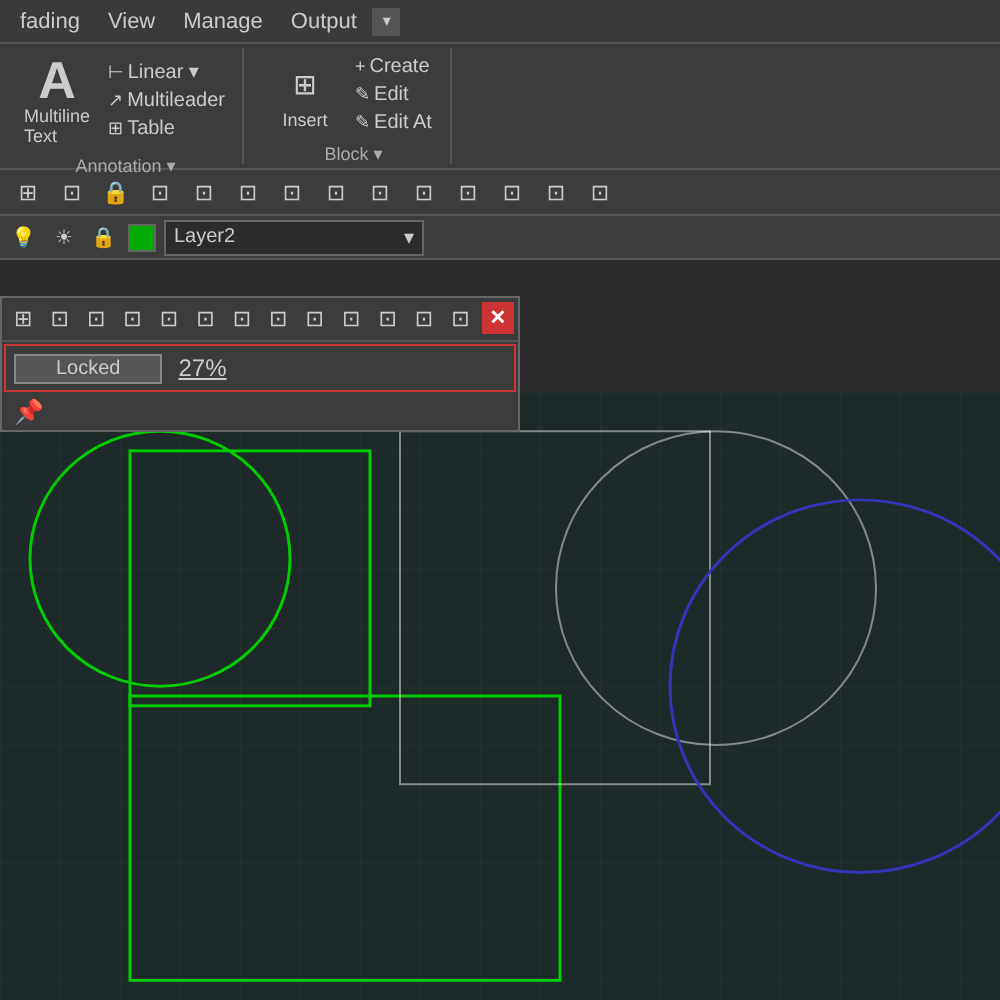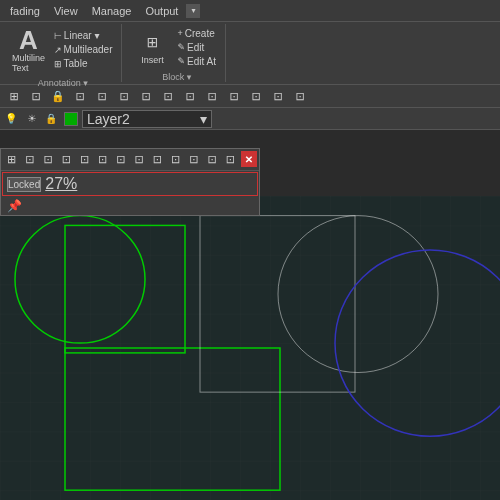--- a/index.html
+++ b/index.html
@@ -160,21 +160,21 @@
       width: 14px;
       height: 14px;
       background: #00aa00;
       border: 1px solid #666;
       cursor: pointer;
     }
     .layer-name-dropdown {
       background: #2b2b2b;
       border: 1px solid #666;
       color: #ccc;
-      font-size: 14px;
+      font-size: 10px;
       padding: 1px 4px;
       width: 130px;
       height: 18px;
       cursor: pointer;
       display: flex;
       align-items: center;
       justify-content: space-between;
     }
 
     
@@ -218,32 +218,32 @@
       height: 24px;
       padding: 0 4px;
       gap: 0;
       border: 1px solid #cc3333;
       margin: 1px;
     }
     .locked-badge {
       background: #555;
       color: #ccc;
       font-size: 10px;
-      padding: 1px 0;
+      padding: 1px 20px;
       border: 1px solid #888;
       margin-right: 4px;
       cursor: pointer;
     }
     .fading-label {
       flex: 1;
       font-size: 10px;
       color: #ccc;
     }
     .fading-value {
-      font-size: 16px;
+      font-size: 12px;
       color: #ccc;
       width: 28px;
       text-align: right;
       text-decoration: underline;
     }
     .layers-label {
       text-align: center;
       font-size: 10px;
       color: #aaa;
       padding: 2px 0;

